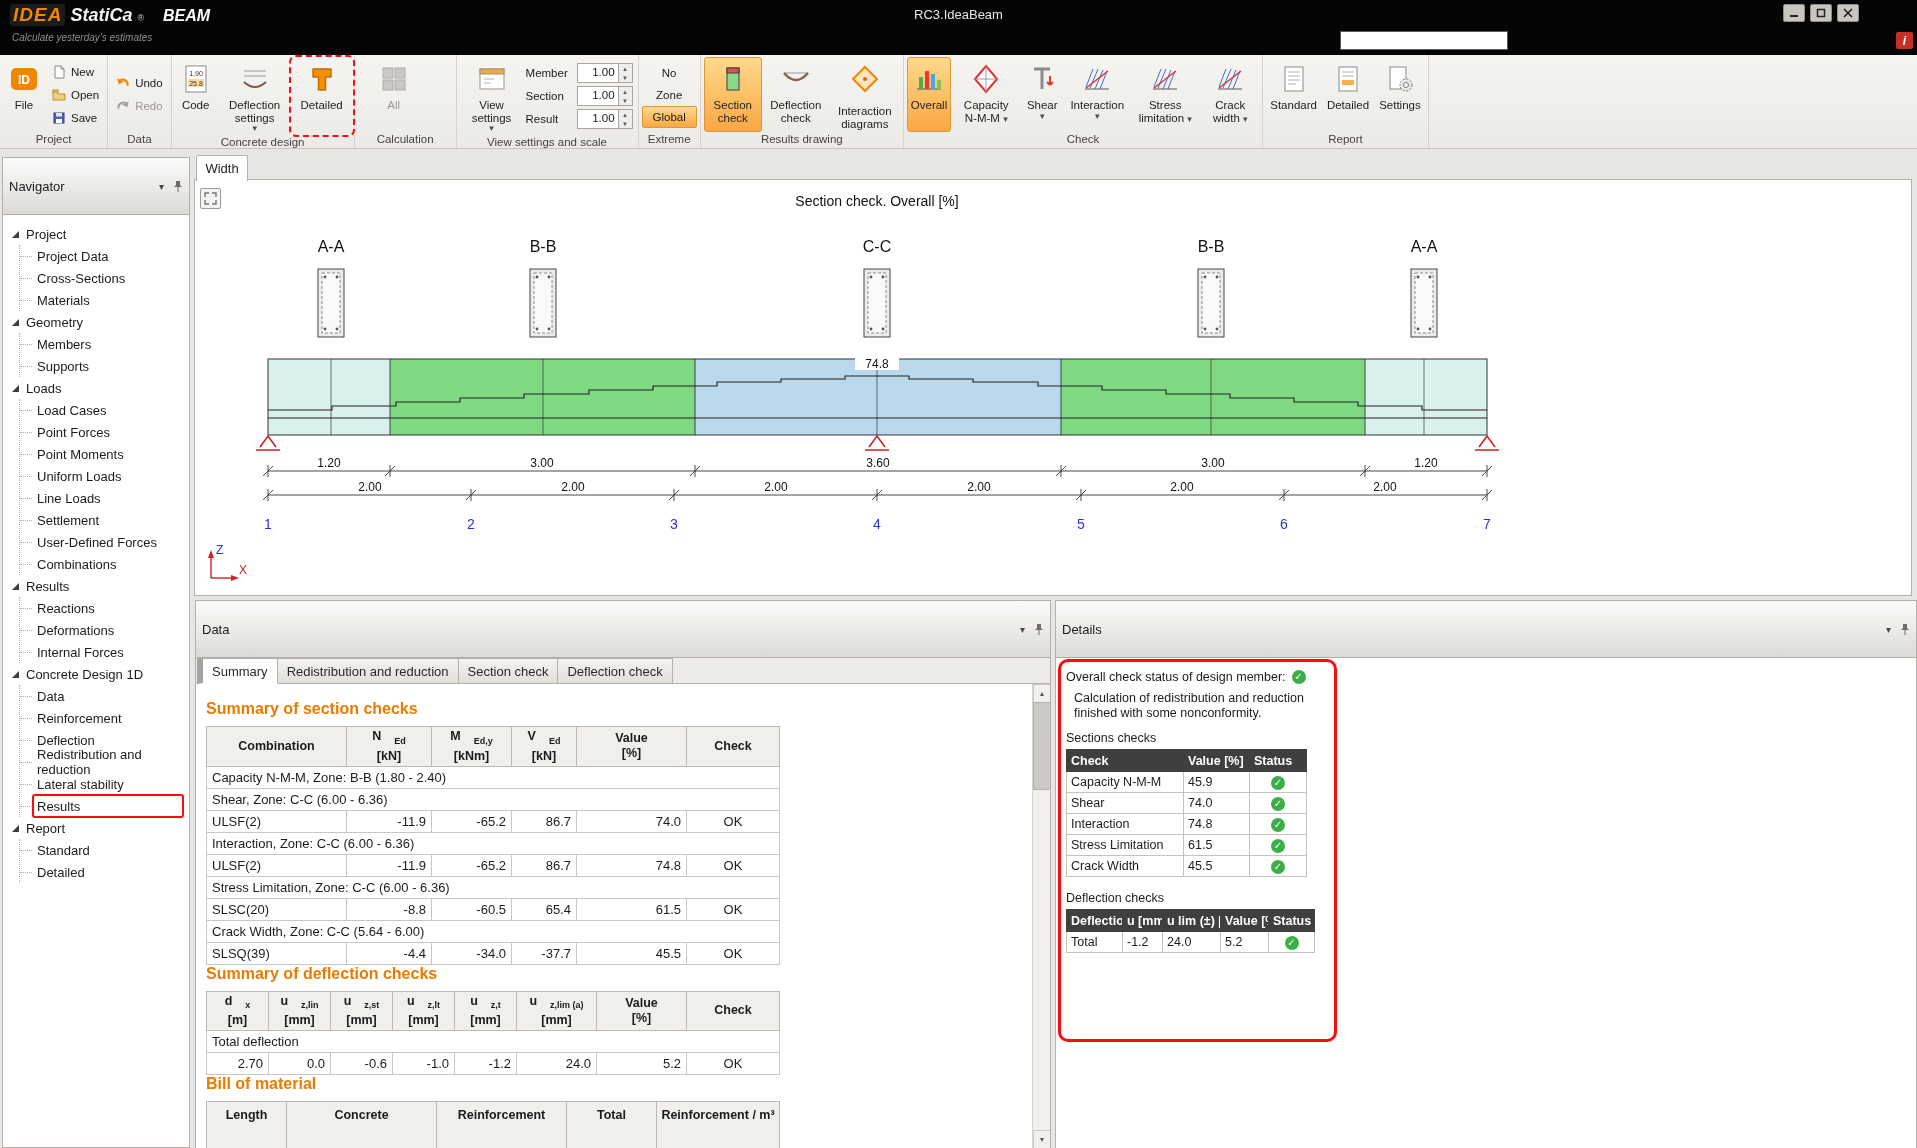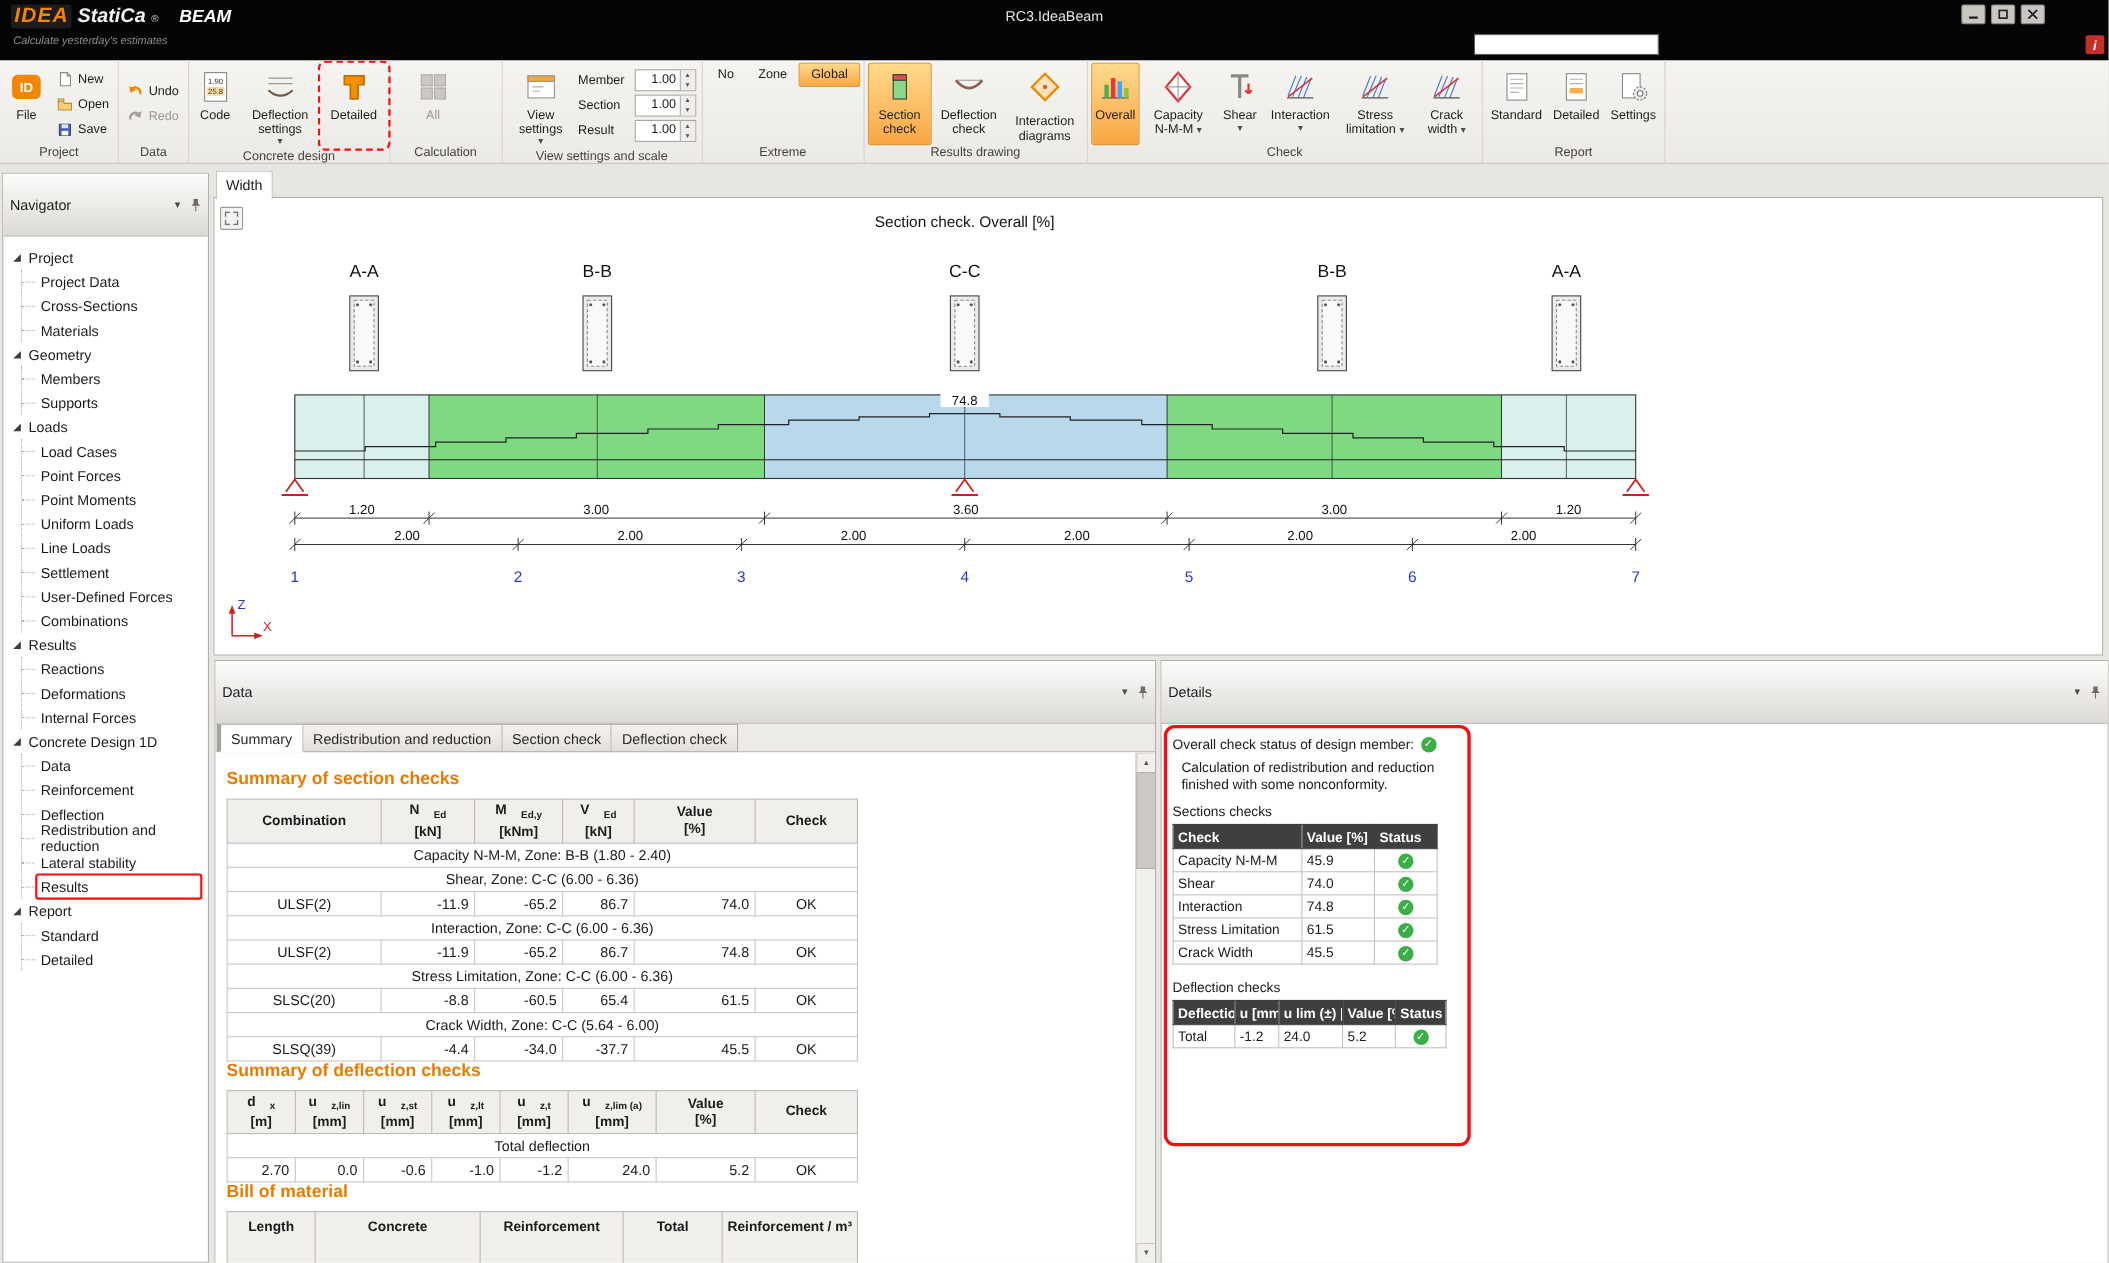--- a/index.html
+++ b/index.html
@@ -43,21 +43,21 @@
   .minibtn{display:flex;align-items:center;gap:5px;font-size:11.5px;height:18px;padding:0 4px;border:1px solid transparent;border-radius:2px;}
   .minibtn.disabled{color:#9b9894;}
   .mic{width:14px;height:14px;flex:none;}
   .spincol{display:flex;flex-direction:column;justify-content:center;gap:3px;padding-right:2px;}
   .spinrow{display:flex;align-items:center;gap:5px;height:20px;font-size:11.5px;}
   .spinrow .slabel{width:46px;text-align:left;}
   .spinbox{width:54px;height:18px;border:1px solid #a8a5a1;background:#fff;display:flex;}
   .spinval{flex:1;text-align:right;padding:2px 3px 0 0;font-size:11.5px;}
   .spinarrows{width:13px;border-left:1px solid #a8a5a1;display:flex;flex-direction:column;}
   .spinarrows span{flex:1;font-size:6px;color:#555;display:flex;align-items:center;justify-content:center;background:#efedea;}
-  .xcol{display:flex;flex-direction:row;justify-content:center;gap:0;}
+  .xcol{display:flex;flex-direction:column;justify-content:center;gap:0;}
   .xbtn{height:20px;display:flex;align-items:center;justify-content:center;padding:0 10px;font-size:11.5px;
         border:1px solid transparent;border-radius:2px;}
   .xbtn.active{background:linear-gradient(#ffd98c,#f9a743);border-color:#de9737;}
   .ann-dash{position:absolute;left:-4px;top:-2px;right:-4px;bottom:-2px;border:2px dashed #fb0d0d;border-radius:7px;pointer-events:none;}
   .relwrap{position:relative;}
 
   
   .pane{background:#fff;border:1px solid #b3b0ac;display:flex;flex-direction:column;}
   .pane-header{height:22px;background:linear-gradient(#fcfcfb,#dcdad6);border-bottom:1px solid #b3b0ac;
                display:flex;align-items:center;padding:17px 6px;font-size:13px;flex:none;}
@@ -79,29 +79,29 @@
             display:flex;align-items:center;justify-content:center;font-size:13px;border-radius:2px 2px 0 0;z-index:2;}
   #canvas{left:194px;top:179px;width:1716px;height:415px;background:#fff;border:1px solid #b3b0ac;}
   #expand-btn{left:5px;top:8px;width:19px;height:19px;border:1px solid #9a9a98;background:#f5f4f2;border-radius:2px;
               display:flex;align-items:center;justify-content:center;}
 
   
   #data-panel{left:195px;top:600px;width:854px;height:548px;}
   #data-tabs{height:25px;background:#edebe7;border-bottom:1px solid #b3b0ac;display:flex;flex:none;padding-left:1px;}
   .dtab{display:inline-flex;align-items:center;height:24px;padding:0 9px;font-size:13px;
         background:linear-gradient(#f4f2ef,#e2dfdb);border:1px solid #b3b0ac;border-left:none;color:#2a2a2a;}
-  .dtab:first-child{border-left:4px solid #a3a3a3;}
+  .dtab:first-child{border-left:6px solid #a3a3a3;}
   .dtab.active{background:#fff;border-bottom:1px solid #fff;margin-bottom:-1px;}
   #data-content{flex:1;position:relative;overflow:hidden;background:#fff;padding:16px 30px 0 10px;}
   h3.orange{color:#e87b00;font-size:16px;font-weight:bold;margin:0 0 8px 0;} .mt2{margin-top:26px;}
   .rtable{border-collapse:collapse;table-layout:fixed;font-size:13px;}
   .rtable th{background:#f1efec;border:1px solid #bdbab5;font-weight:bold;text-align:center;
              padding:2px 2px;font-size:12.5px;line-height:15px;height:32px;}
   .rtable td{border:1px solid #cac7c2;padding:1px 5px;height:19px;font-size:13px;}
-  .num{text-align:right;} .lft{text-align:center;margin-top:48px;} .ctr{text-align:center;}
+  .num{text-align:right;} .lft{text-align:left;margin-top:48px;} .ctr{text-align:center;}
   .hunit{font-weight:bold;}
   sub{font-size:9px;padding-left:13px;}
   #vscroll{position:absolute;right:0;top:0;bottom:0;width:17px;background:#f1f0ed;border-left:1px solid #d8d5d1;}
   .sbtn{position:absolute;left:0;width:16px;height:17px;background:#f1f0ed;border:1px solid #cdcac6;
         display:flex;align-items:center;justify-content:center;font-size:7px;color:#5c5a57;}
   #sthumb{position:absolute;left:0;top:18px;width:16px;height:86px;background:#cdcac6;border:1px solid #b3b0ac;}
 
   
   #details-panel{left:1055px;top:600px;width:860px;height:548px;}
   #details-content{flex:1;position:relative;padding:12px 12px 0 10px;font-size:12.5px;overflow:hidden;}

